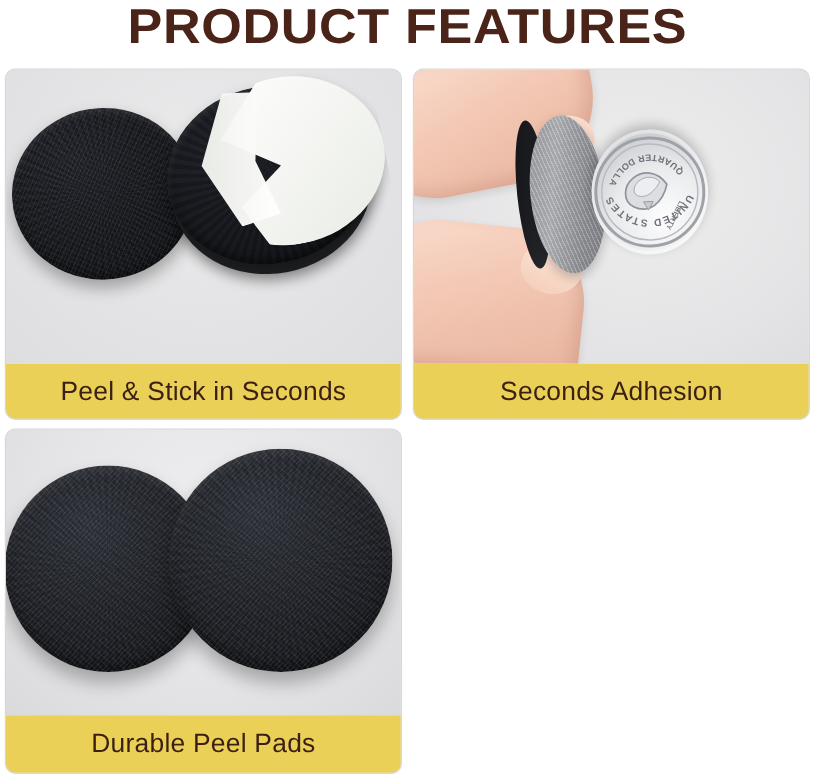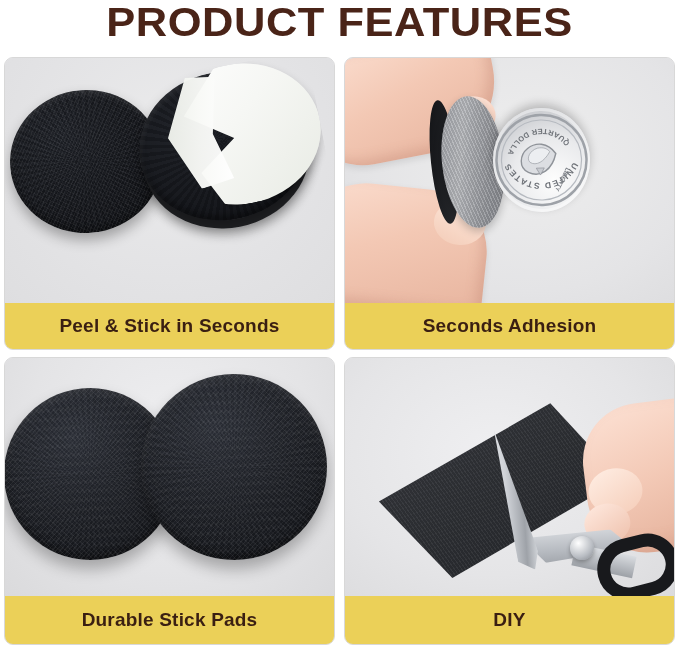--- a/index.html
+++ b/index.html
@@ -49,22 +49,22 @@
     overflow:hidden;
   }
   .caption {
     flex:0 0 auto;
     height:44px;
     background:#ebd058;
     color:#3a1f12;
     display:flex;
     align-items:center;
     justify-content:center;
-    font-size:19px;
-    font-weight:bold;
+    font-size:22px;
+    font-weight:normal;
     letter-spacing:0.2px;
   }
   .panel:nth-child(1) .caption, .panel:nth-child(2) .caption { height:46px; }
   .panel:nth-child(3) .caption, .panel:nth-child(4) .caption { height:48px; }
 
   
   .p1 .bg { position:absolute; inset:0; background:
      radial-gradient(ellipse at 50% 35%, #ebebec 0%, #e3e3e5 60%, #dedee0 100%); }
   .felt-round {
     position:absolute;
@@ -310,31 +310,18 @@
       </div>
       <div class="caption">Seconds Adhesion</div>
     </div>
 
     <div class="panel p3">
       <div class="photo">
         <div class="bg"></div>
         <div class="p3-pad p3-left"></div>
         <div class="p3-pad p3-right"></div>
       </div>
-      <div class="caption">Durable Stick Pads</div>
+      <div class="caption">Durable Peel Pads</div>
     </div>
 
-    <div class="panel p4">
-      <div class="photo">
-        <div class="bg"></div>
-        <div class="sheet"></div>
-        <div class="hand4"></div>
-        <div class="scissor-blade"></div>
-        <div class="scissor-blade2"></div>
-        <div class="scissor-shank"></div>
-        <div class="scissor-pivot"></div>
-        <div class="scissor-handle"></div>
-      </div>
-      <div class="caption">DIY</div>
-    </div>
 
   </div>
 </div>
 
 </body></html>

